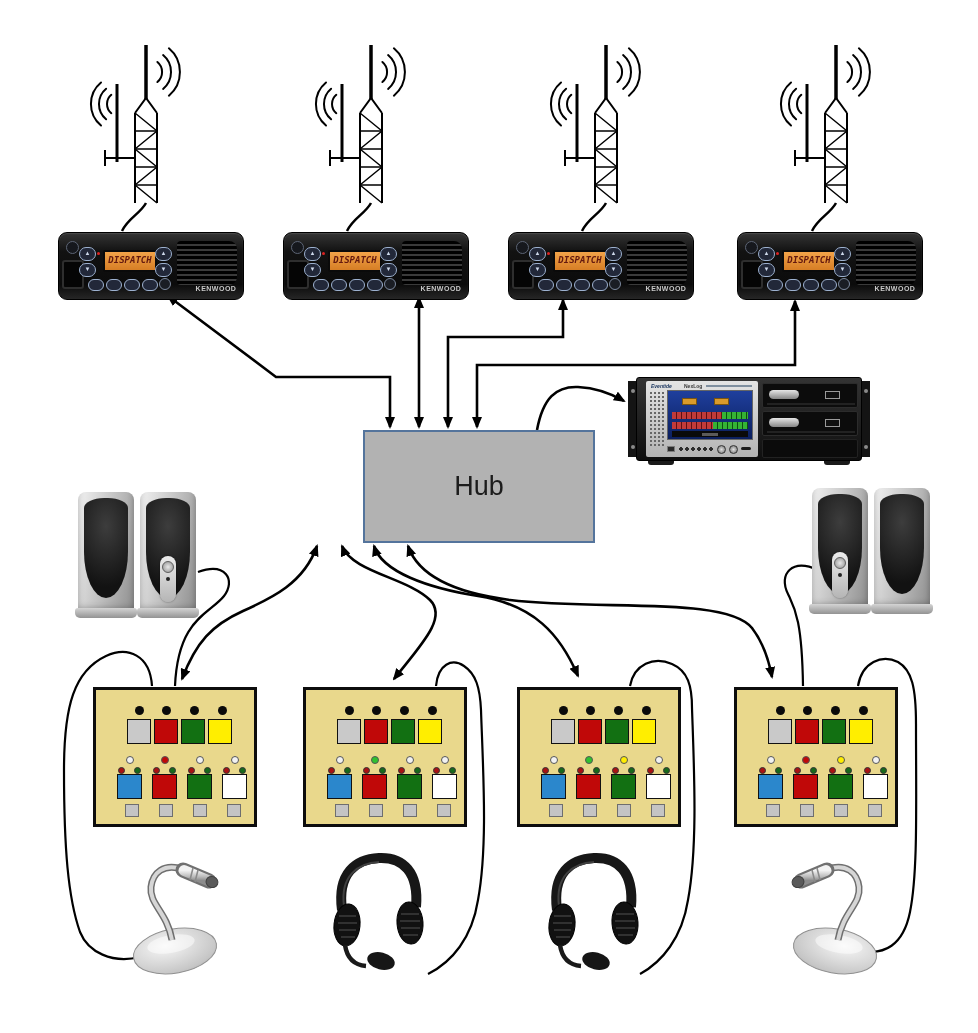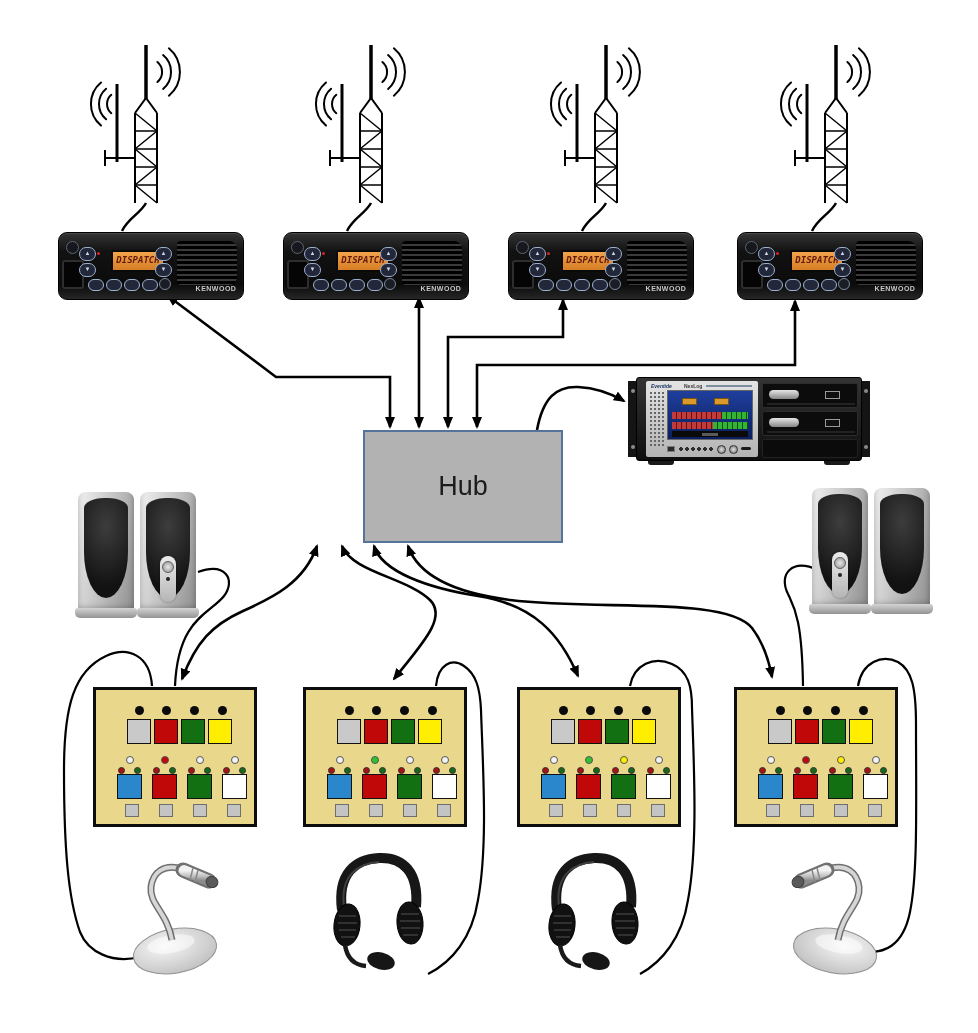--- a/index.html
+++ b/index.html
@@ -2,40 +2,40 @@
 <html><head>
 <meta charset="utf-8">
 <style>
   html,body{margin:0;padding:0;background:#fff;}
   #stage{position:relative;width:978px;height:1033px;background:#fff;overflow:hidden;
          font-family:"Liberation Sans",sans-serif;}
   #wires{position:absolute;left:0;top:0;z-index:1;}
   .comp{position:absolute;z-index:2;}
 
   
-  .hub{left:363px;top:430px;width:200px;height:113px;background:#b2b2b2;
+  .hub{left:363px;top:430px;width:232px;height:113px;background:#b2b2b2;
        border:2px solid #54749c;box-sizing:border-box;display:flex;
        align-items:center;justify-content:center;}
   .hub span{font-size:27px;color:#1c1c1c;}
 
   
   .radio{position:absolute;z-index:2;width:184px;height:66px;border-radius:9px;
          background:linear-gradient(180deg,#343434,#121212 28%,#0b0b0b 78%,#262626);
          border:1px solid #000;box-shadow:inset 0 1px 1px #4a4a4a;}
   .radio>div,.radio>span{position:absolute;}
   .r-jack{left:3px;top:27px;width:18px;height:25px;background:#050505;
           border:2px solid #2e2e2e;border-radius:3px;}
   .r-power{left:7px;top:8px;width:11px;height:11px;border-radius:50%;
            background:#16181d;border:1px solid #5d6activity575;border:1px solid #5d6575;}
   .r-key{width:15px;height:12px;background:#222839;border:1px solid #9db1cf;
          border-radius:7px;color:#cdd8ea;font-size:6px;line-height:11px;
          text-align:center;font-weight:bold;}
   .r-ku{left:20px;top:14px;} .r-kd{left:20px;top:30px;}
   .r-ru{left:96px;top:14px;} .r-rd{left:96px;top:30px;}
-  .r-disp{left:52px;top:17px;width:54px;height:22px;background:linear-gradient(#f2a349,#d67e25);
+  .r-disp{left:44px;top:17px;width:54px;height:22px;background:linear-gradient(#f2a349,#d67e25);
           border:2px solid #0a0a0a;border-radius:2px;box-sizing:border-box;overflow:hidden;}
   .r-disp-text{display:block;margin-top:3px;text-align:center;
           font-family:"DejaVu Sans Mono",monospace;font-style:italic;font-weight:bold;
           font-size:9px;color:#63180e;letter-spacing:0;}
   .r-disp-led{left:38px;top:19px;width:3px;height:3px;border-radius:50%;background:#d22;}
   .r-pill{width:14px;height:10px;background:#222839;border:1px solid #9db1cf;
           border-radius:6px;top:46px;}
   .r-p1{left:29px;} .r-p2{left:47px;} .r-p3{left:65px;} .r-p4{left:83px;}
   .r-round{left:100px;top:45px;width:10px;height:10px;border-radius:50%;
            background:#1a1d24;border:1px solid #7d8aa0;}

